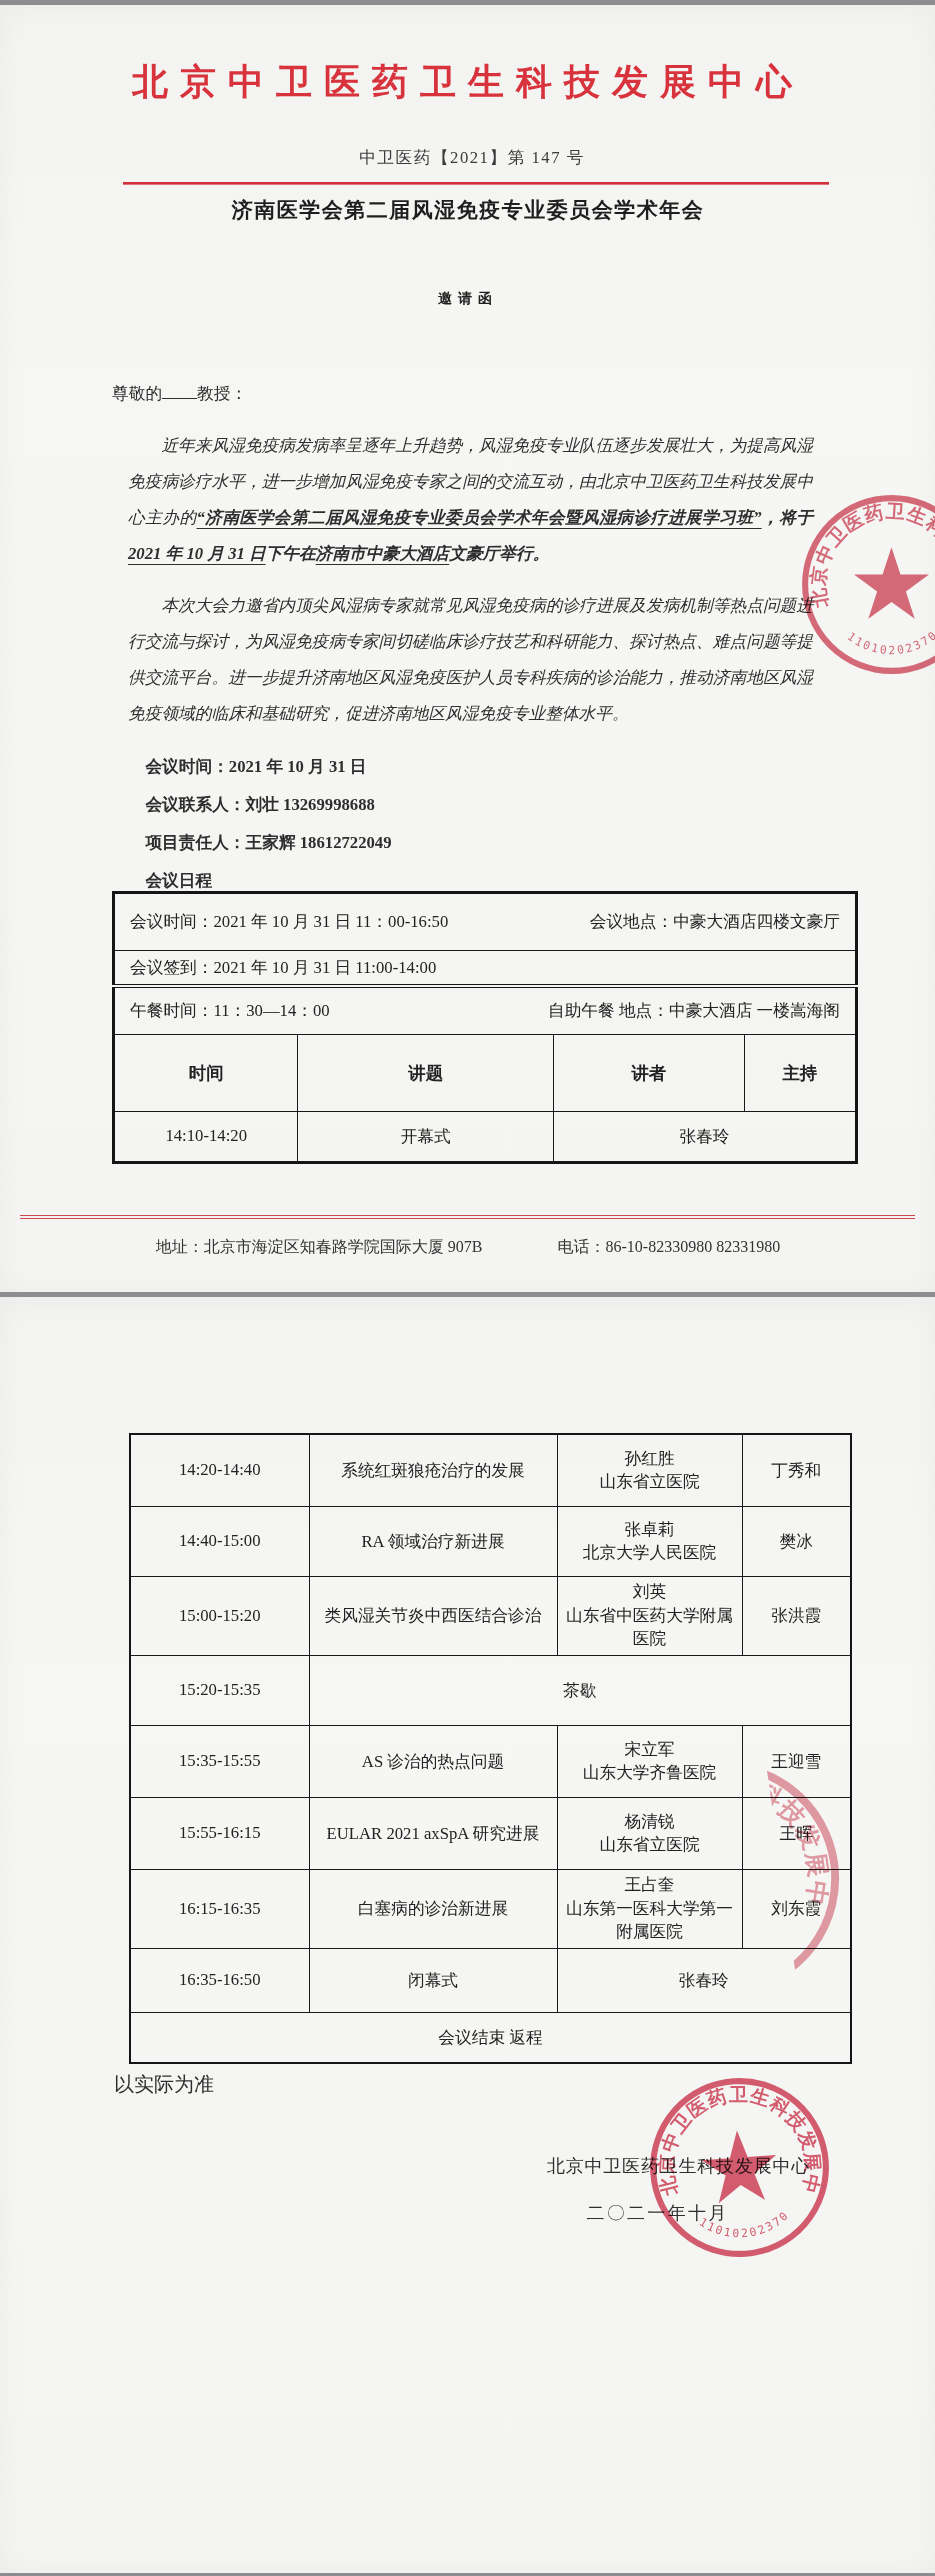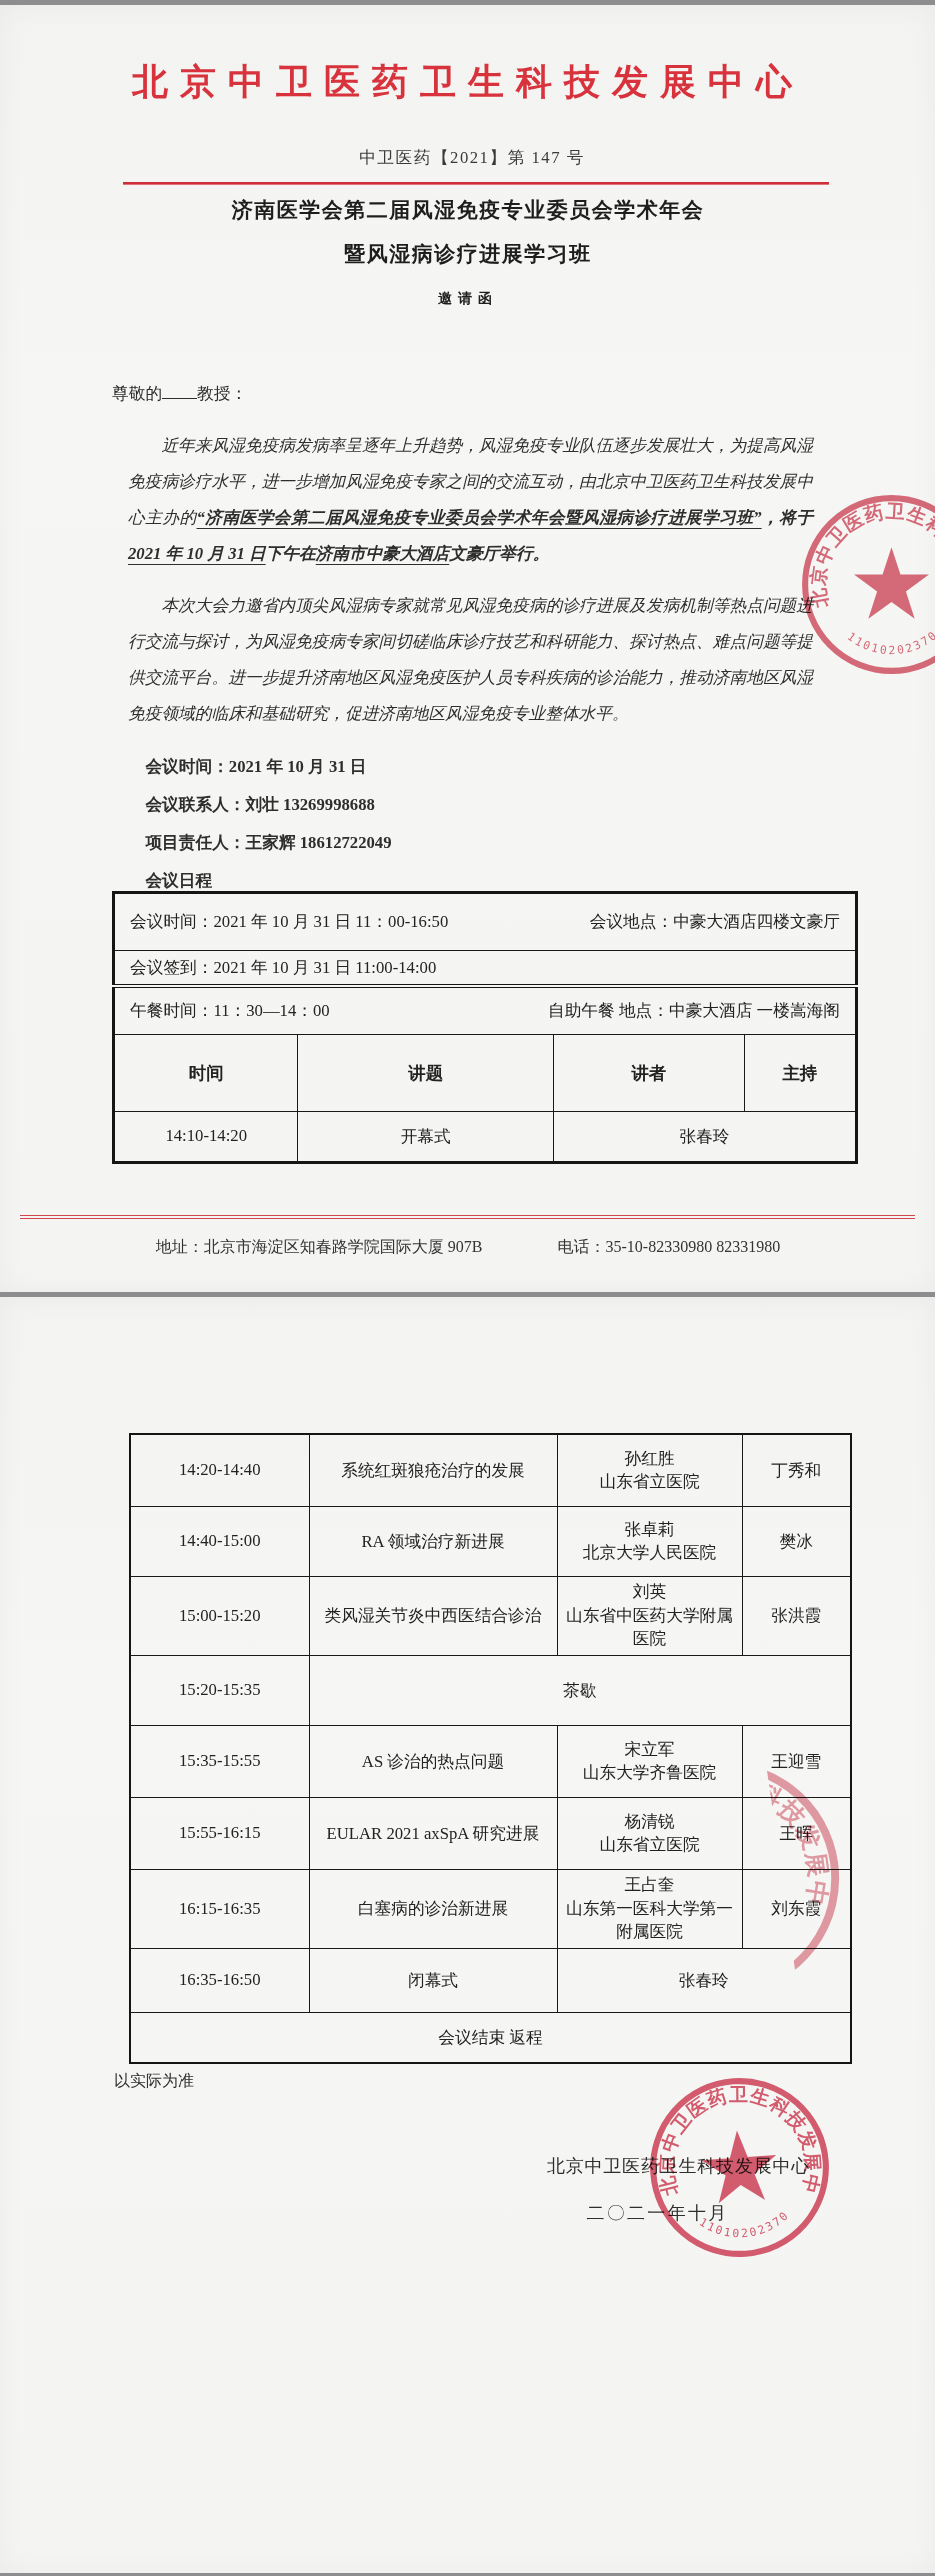--- a/index.html
+++ b/index.html
@@ -82,21 +82,21 @@
   
   #tableB{position:absolute;top:136px;left:129px;width:721px;border:2.3px solid #151515;}
   #tableB td{padding:3px 4.5px;}
   #tableB .speaker-name{display:block;line-height:23.5px;}
   #tableB .speaker-aff{display:block;line-height:23.5px;}
   .col-time{width:179px;}
   .col-topic{width:248px;}
   .col-speaker{width:185px;}
   .col-host{width:109px;}
 
-  .note-line{position:absolute;top:774px;left:114px;font-size:16px;color:#2e2e2e;}
+  .note-line{position:absolute;top:774px;left:114px;font-size:20px;color:#2e2e2e;}
   .signature{position:absolute;top:857px;left:534px;width:289px;text-align:center;
     font-size:18px;color:#2e2e2e;letter-spacing:0.8px;}
   .sign-date{position:absolute;top:904px;left:521px;width:273px;text-align:center;
     font-size:18px;color:#2e2e2e;letter-spacing:2.3px;}
 
   
   .stamp{position:absolute;mix-blend-mode:multiply;pointer-events:none;}
   #stamp1{left:793px;top:481px;width:197px;height:197px;color:#d44d60;opacity:.82;}
   #stamp2{left:594px;top:453px;width:257px;height:257px;color:#d44d60;opacity:.55;
     clip-path:inset(0 0 0 73%);transform:rotate(-8deg);}
@@ -124,21 +124,20 @@
   </defs>
 </svg>
 
 <div class="page" id="page1">
 
   <div class="org-title">北京中卫医药卫生科技发展中心</div>
   <div class="doc-no">中卫医药【2021】第 147 号</div>
   <div class="red-rule"></div>
 
   <div class="h-line h1a">济南医学会第二届风湿免疫专业委员会学术年会</div>
-  <div class="h-line h1b">暨风湿病诊疗进展学习班</div>
   <div class="h-line h1c">邀请函</div>
 
   <div class="body-block">
     <div class="salutation">
       <span>尊敬的</span><span class="blank-underline"></span><span>教授：</span>
     </div>
     <p class="para"><span>近年来风湿免疫病发病率呈逐年上升趋势，风湿免疫专业队伍逐步发展壮大，为提高风湿免疫病诊疗水平，进一步增加风湿免疫专家之间的交流互动，由北京中卫医药卫生科技发展中心主办的</span><span class="bold-u">“济南医学会第二届风湿免疫专业委员会学术年会暨风湿病诊疗进展学习班”</span><span class="bold">，将于</span><span class="bold-u">2021 年 10 月 31 日</span><span class="bold">下午在</span><span class="bold-u">济南市中豪大酒店</span><span class="bold">文豪厅举行。</span></p>
     <p class="para">本次大会力邀省内顶尖风湿病专家就常见风湿免疫病的诊疗进展及发病机制等热点问题进行交流与探讨，为风湿免疫病专家间切磋临床诊疗技艺和科研能力、探讨热点、难点问题等提供交流平台。进一步提升济南地区风湿免疫医护人员专科疾病的诊治能力，推动济南地区风湿免疫领域的临床和基础研究，促进济南地区风湿免疫专业整体水平。</p>
     <div class="info-line">会议时间：2021 年 10 月 31 日</div>
     <div class="info-line">会议联系人：刘壮 13269998688</div>
@@ -187,21 +186,21 @@
       <td>14:10-14:20</td>
       <td>开幕式</td>
       <td colspan="2">张春玲</td>
     </tr>
   </tbody>
     </table>
 
   <div class="page-footer-rule"></div>
   <div class="page-footer">
     <span>地址：北京市海淀区知春路学院国际大厦 907B</span>
-    <span>电话：35-10-82330980  82331980</span>
+    <span>电话：86-10-82330980  82331980</span>
   </div>
 
   <svg class="stamp" id="stamp1" viewBox="0 0 260 260">
     <use href="#stampsym"></use>
   </svg>
 </div>
 
 <div class="page" id="page2">
 
   <table class="sched" id="tableB">

